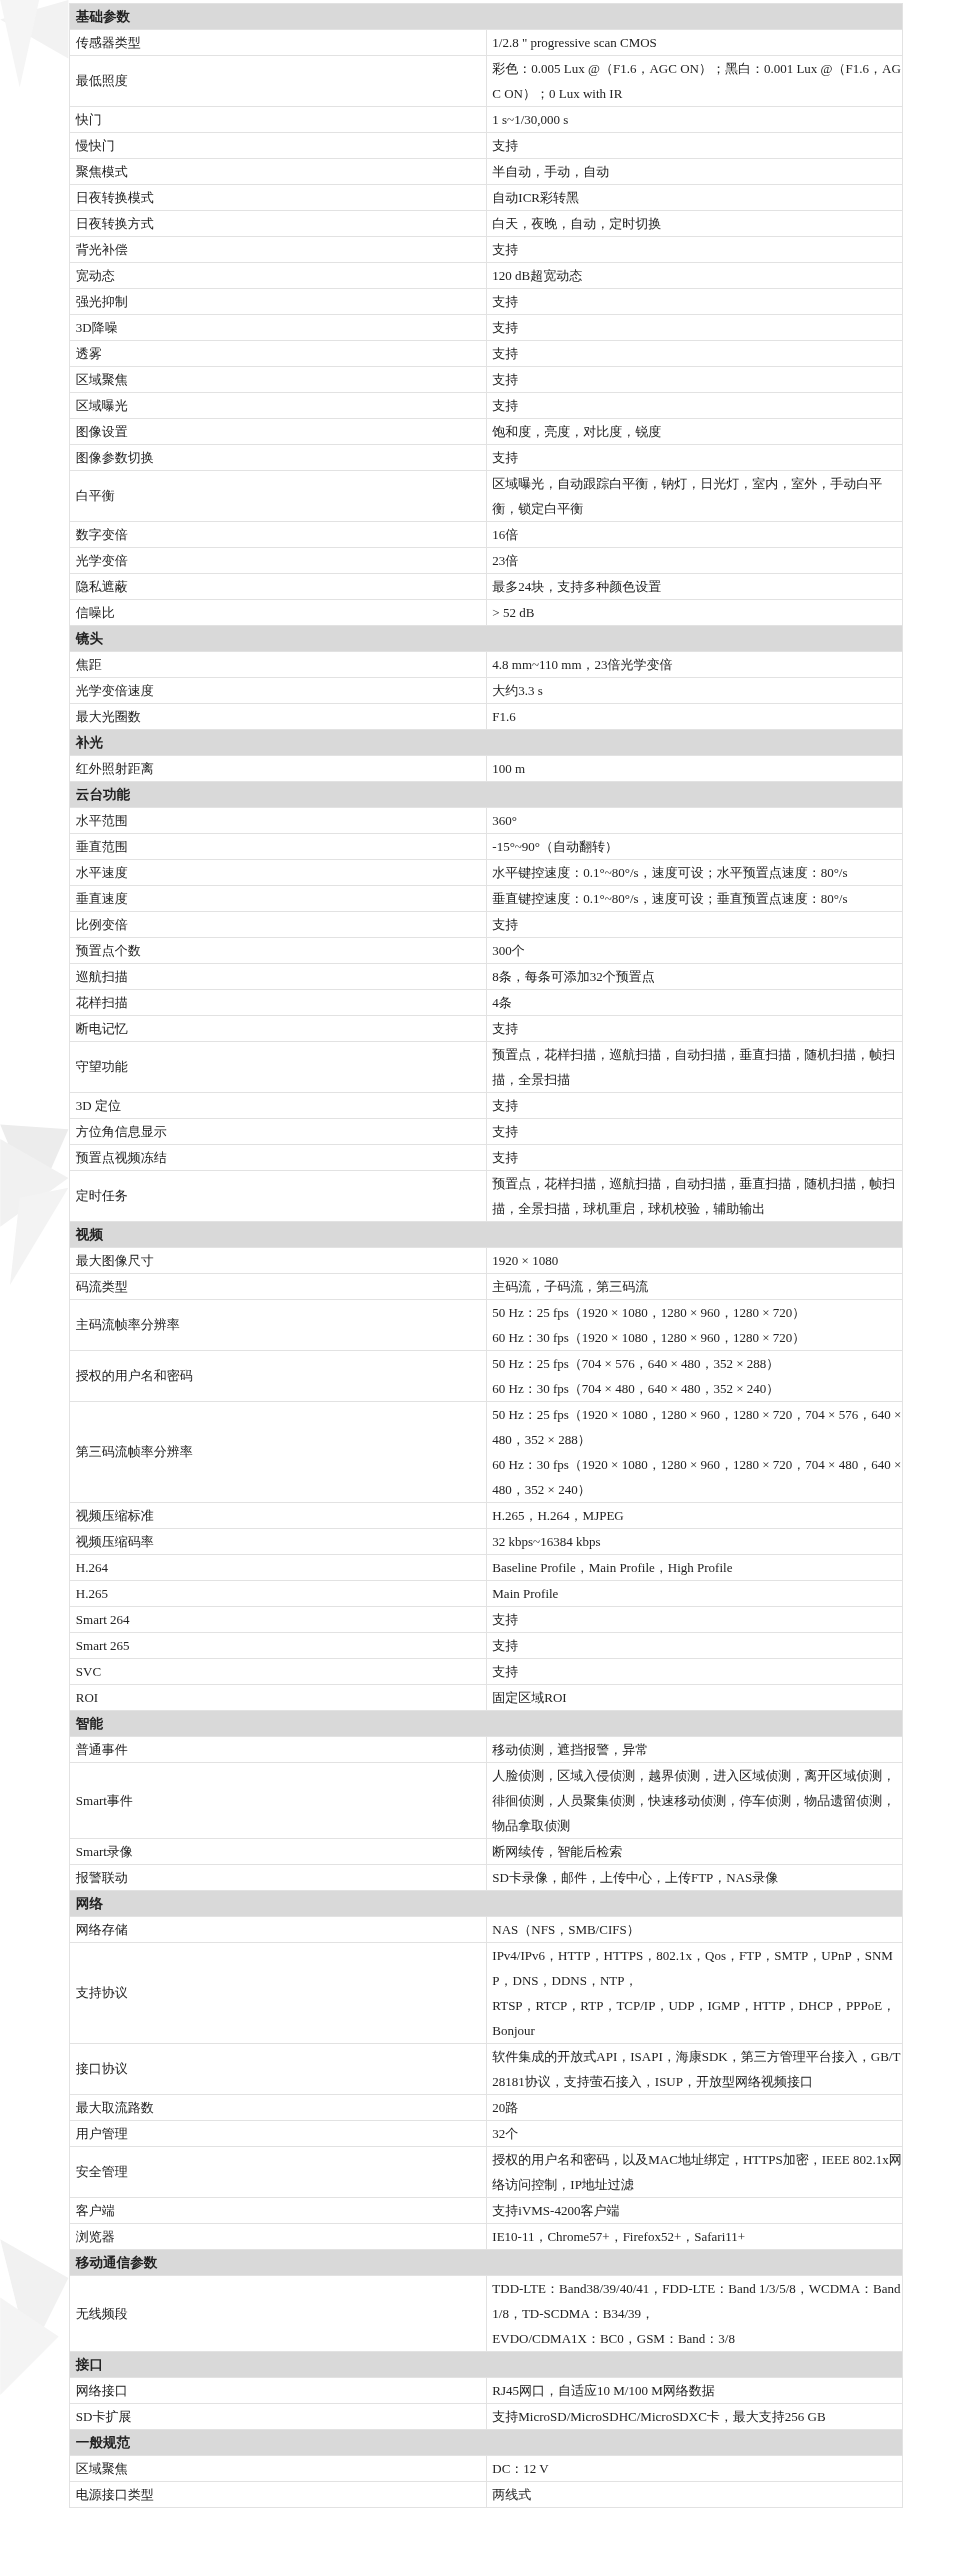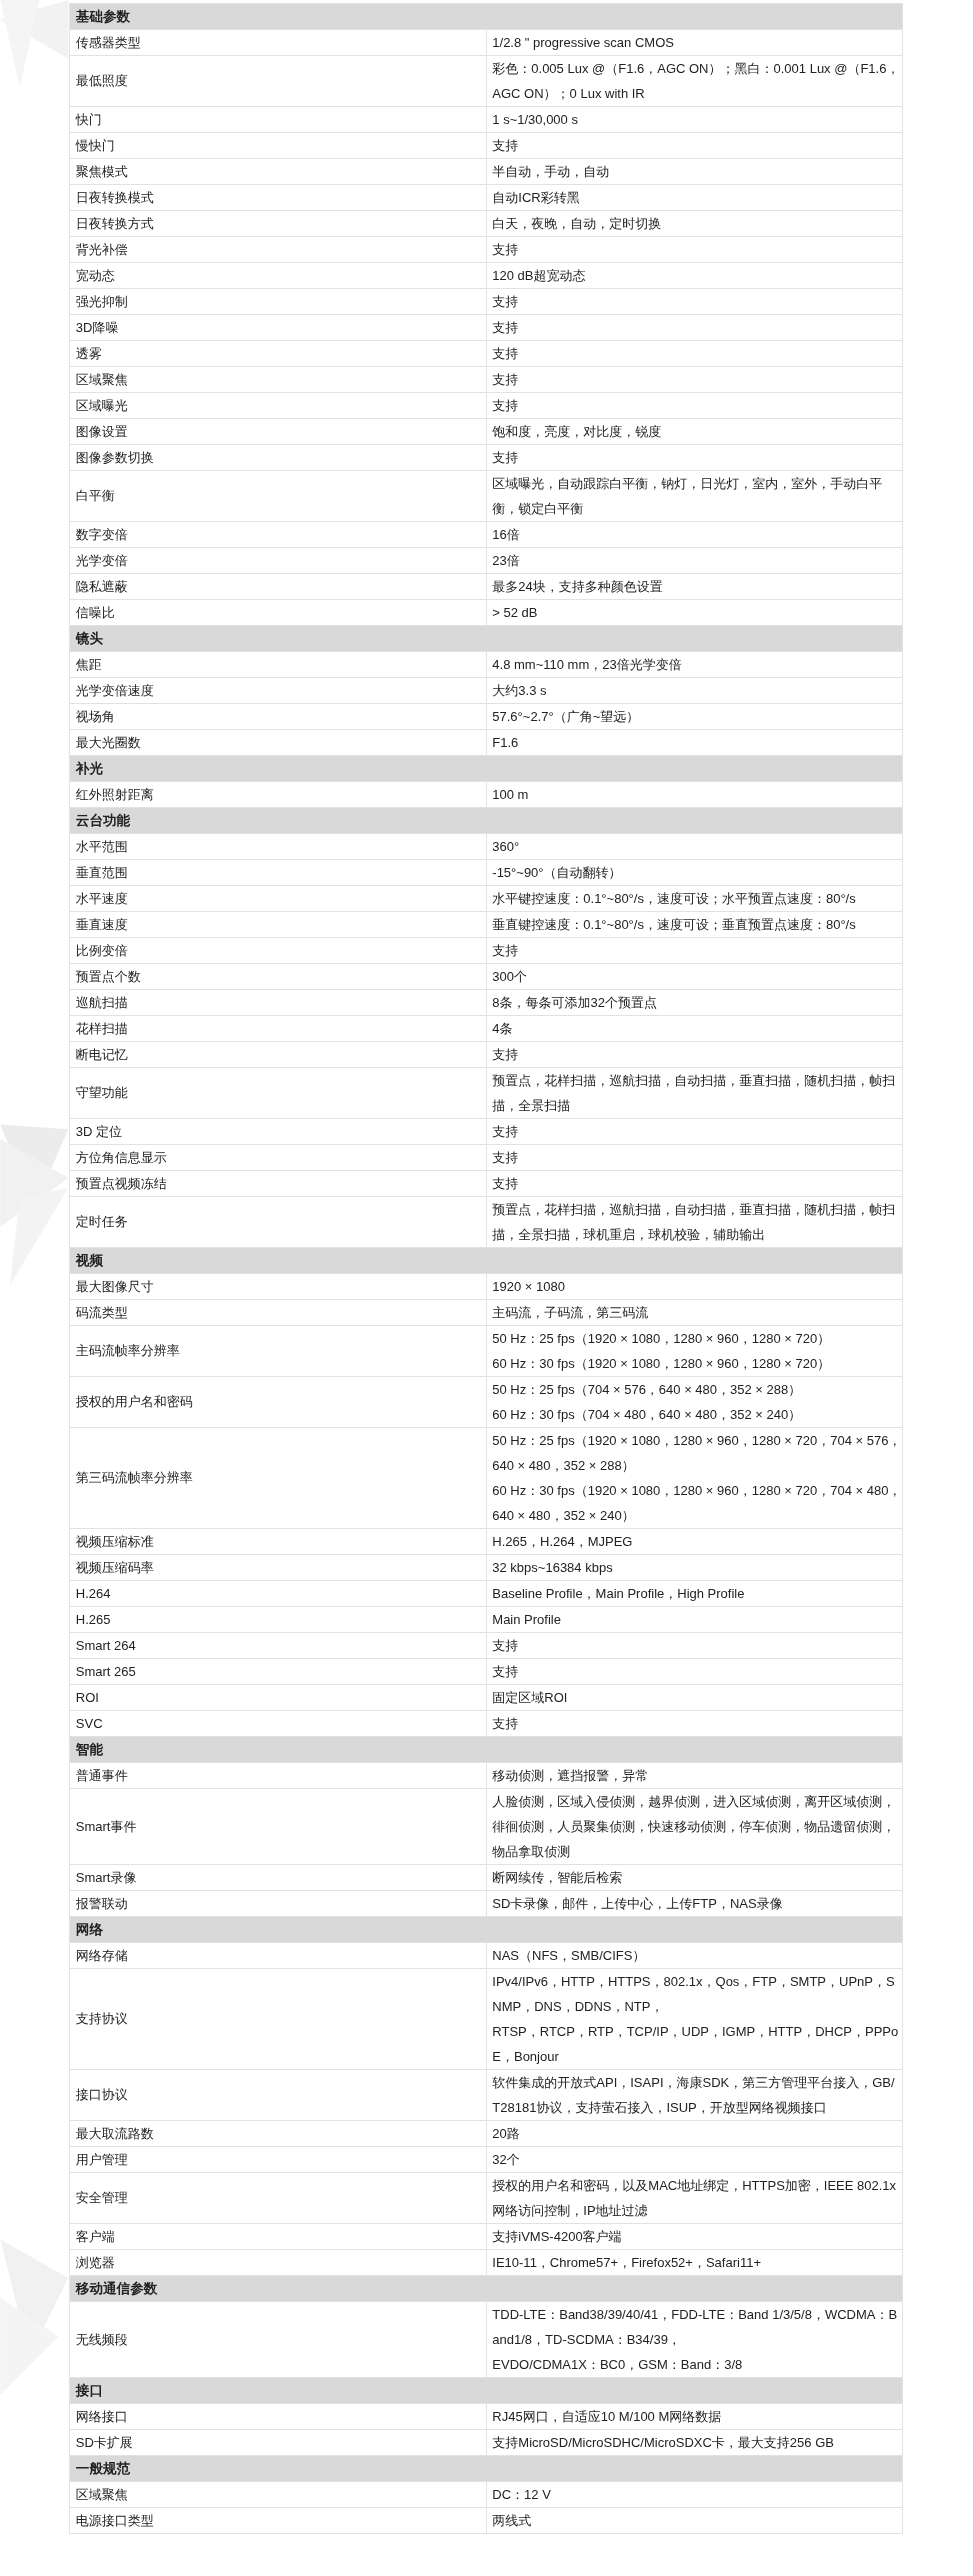--- a/index.html
+++ b/index.html
@@ -7,20 +7,21 @@
     width: 974px; height: 2576px; position: relative; overflow: hidden;
     background: #ffffff;
     font-family: "Liberation Sans", "DejaVu Sans", sans-serif;
     color: #222;
   }
   .bg-deco { position: absolute; left: 0; top: 0; width: 974px; height: 2576px; z-index: 0; pointer-events: none; }
   table.spec {
     position: absolute; left: 69px; top: 2.9px; width: 834px;
     border-collapse: collapse; table-layout: fixed; z-index: 1;
     background: #fff;
+    font-family: Liberation Serif, serif;
   }
   table.spec td {
     border: 1px solid #e2e2e2;
     font-size: 13px;
     line-height: 25px;
     height: 25px;
     padding: 0 0 0 5.8px;
     vertical-align: middle;
     box-sizing: border-box;
     white-space: normal;
@@ -141,24 +142,20 @@
       </tr>
       <tr>
         <td class="key">焦距</td>
         <td>4.8 mm~110 mm，23倍光学变倍</td>
       </tr>
       <tr>
         <td class="key">光学变倍速度</td>
         <td>大约3.3 s</td>
       </tr>
       <tr>
-        <td class="key">视场角</td>
-        <td>57.6°~2.7°（广角~望远）</td>
-      </tr>
-      <tr>
         <td class="key">最大光圈数</td>
         <td>F1.6</td>
       </tr>
       <tr class="section">
         <td colspan="2">补光</td>
       </tr>
       <tr>
         <td class="key">红外照射距离</td>
         <td>100 m</td>
       </tr>
@@ -271,26 +268,26 @@
       </tr>
       <tr>
         <td class="key">Smart 264</td>
         <td>支持</td>
       </tr>
       <tr>
         <td class="key">Smart 265</td>
         <td>支持</td>
       </tr>
       <tr>
+        <td class="key">SVC</td>
+        <td>支持</td>
+      </tr>
+      <tr>
         <td class="key">ROI</td>
         <td>固定区域ROI</td>
-      </tr>
-      <tr>
-        <td class="key">SVC</td>
-        <td>支持</td>
       </tr>
       <tr class="section">
         <td colspan="2">智能</td>
       </tr>
       <tr>
         <td class="key">普通事件</td>
         <td>移动侦测，遮挡报警，异常</td>
       </tr>
       <tr class="double">
         <td class="key">Smart事件</td>

